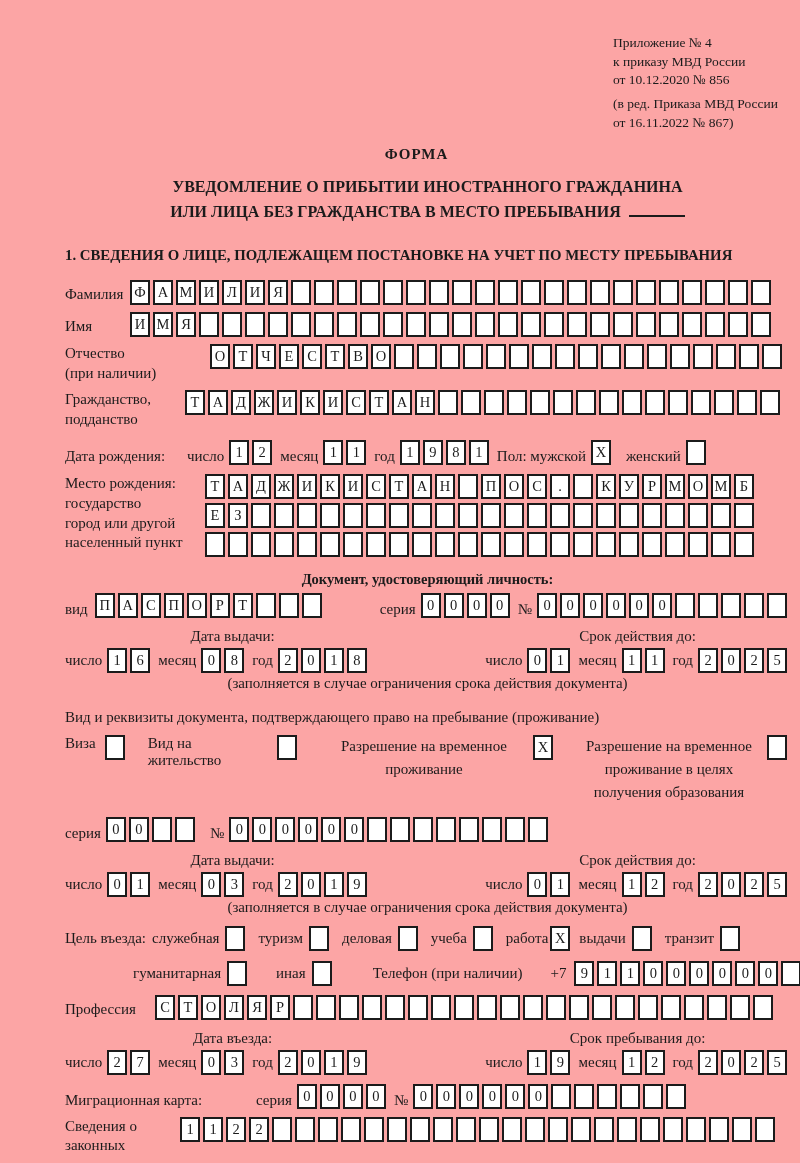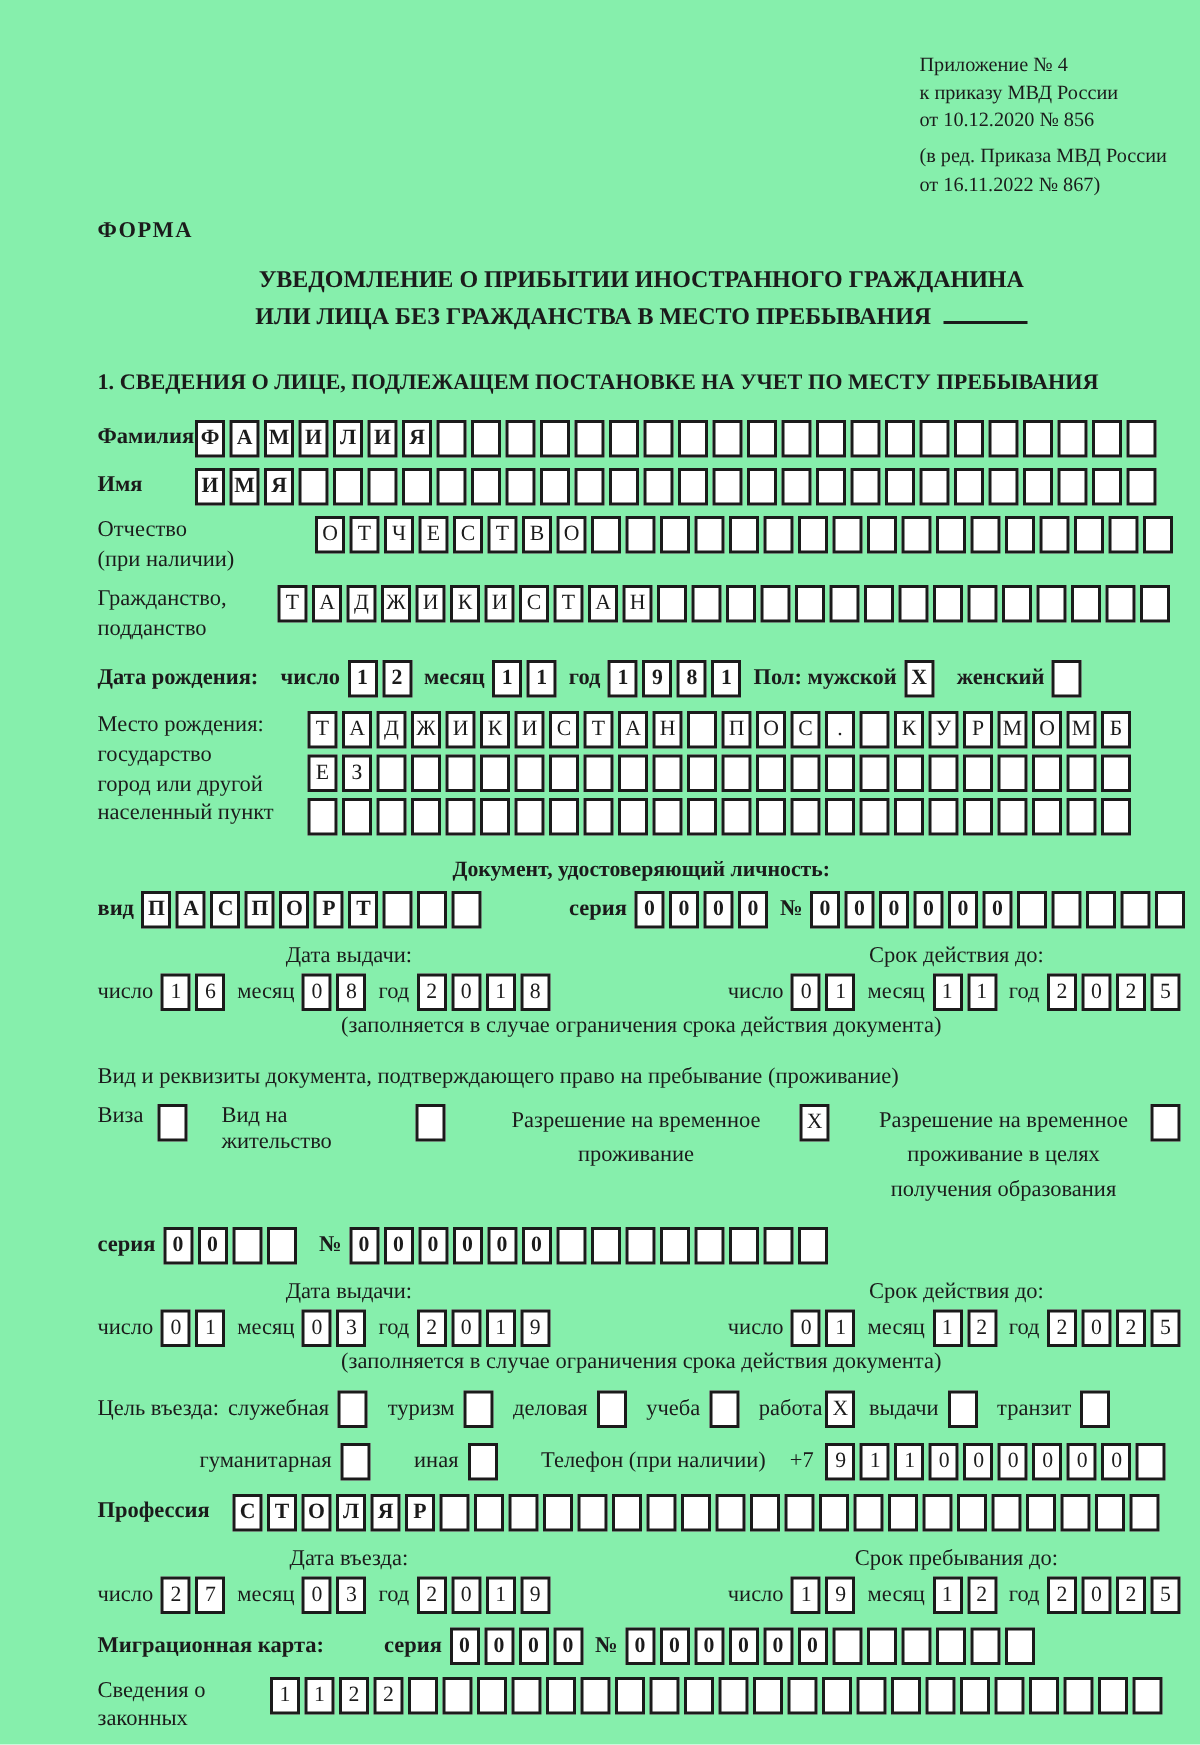--- a/index.html
+++ b/index.html
@@ -1,30 +1,30 @@
 <!DOCTYPE html>
 <html><head>
 <meta charset="utf-8">
 <style>
   * { box-sizing: border-box; }
   html,body { margin:0; padding:0; background:#fff; }
   body { color:#1b1b1b; font-family:"Liberation Serif","DejaVu Serif",serif; }
-  .page { width:800px; height:1163px; padding:34px 10px 0 65px; overflow:hidden; position:relative; background:#86efac; }
+  .page { width:800px; height:1163px; padding:34px 10px 0 65px; overflow:hidden; position:relative; background:#fca5a5; }
 
   .annex { margin-left:548px; font-size:13.5px; line-height:1.38; }
   .annex .gap { margin-top:5px; }
-  .forma { text-align:left; padding-right:22px; font-weight:bold; font-size:15px; margin-top:14px; letter-spacing:1px; }
+  .forma { text-align:center; padding-right:22px; font-weight:bold; font-size:15px; margin-top:14px; letter-spacing:1px; }
 
   .title { text-align:center; font-weight:bold; font-size:16px; line-height:1.55; margin-top:12px; }
   .underline { display:inline-block; width:56px; border-bottom:2.5px solid #1b1b1b; height:12px; margin-left:8px; }
 
   .sec { font-weight:bold; font-size:14.8px; margin-top:22px; white-space:nowrap;font-family:Liberation Serif, serif; }
 
   .row { display:flex; align-items:flex-start; margin-top:7px; }
-  .row.vc { align-items:center;font-weight:bold; }
+  .row.vc { align-items:flex-end; }
   .lblcol { font-size:15px; line-height:1.32; flex:none; }
   .w65 { width:65px; } .w145 { width:145px; } .w120 { width:120px; } .w140 { width:140px; }
   .w90 { width:90px; } .w115 { width:115px; }
 
   .boxes { display:inline-flex; flex:none; }
   .cell { display:inline-block; width:20px; height:25px; border:2px solid #1b1b1b; margin-right:3px;
           text-align:center; font-size:14.5px; line-height:20px; background:#fff; flex:none; }
 
   .lbl { font-size:15px; margin:0 5px; white-space:nowrap; }
   .lbl.first { margin-left:0; }
@@ -43,21 +43,21 @@
   .dline { display:flex; align-items:center; margin-top:3px; }
   .vnote { font-size:15px; text-align:center; margin-top:2px; }
 
   .intro { font-size:15px; margin-top:12px; line-height:1.8; }
 
   .optrow { display:flex; align-items:flex-start; margin-top:4px; }
   .opt { display:flex; align-items:flex-start; }
   .opt .optlabel { font-size:15px; }
   .opt .cbox { margin-left:9px; margin-top:0; }
   .optlabel.c { text-align:center; line-height:1.55; }
-  .ml16{margin-left:16px;} .ml20{margin-left:20px;} .ml24{margin-left:24px;} .ml28{margin-left:16px;} .ml55{margin-left:55px;} .ml12{margin-left:12px;}
+  .ml16{margin-left:16px;} .ml20{margin-left:20px;} .ml24{margin-left:24px;} .ml28{margin-left:28px;} .ml55{margin-left:55px;} .ml12{margin-left:12px;}
 
   .purline { display:flex; align-items:center; margin-top:10px; }
   .purline .plabel { font-size:15px; white-space:nowrap; }
   .purline .pbox { margin-left:6px; margin-right:10px; }
   .purline .pbox.tight { margin-left:2px; margin-right:6px; }
 </style>
 </head>
 <body>
 
 <div class="page">

